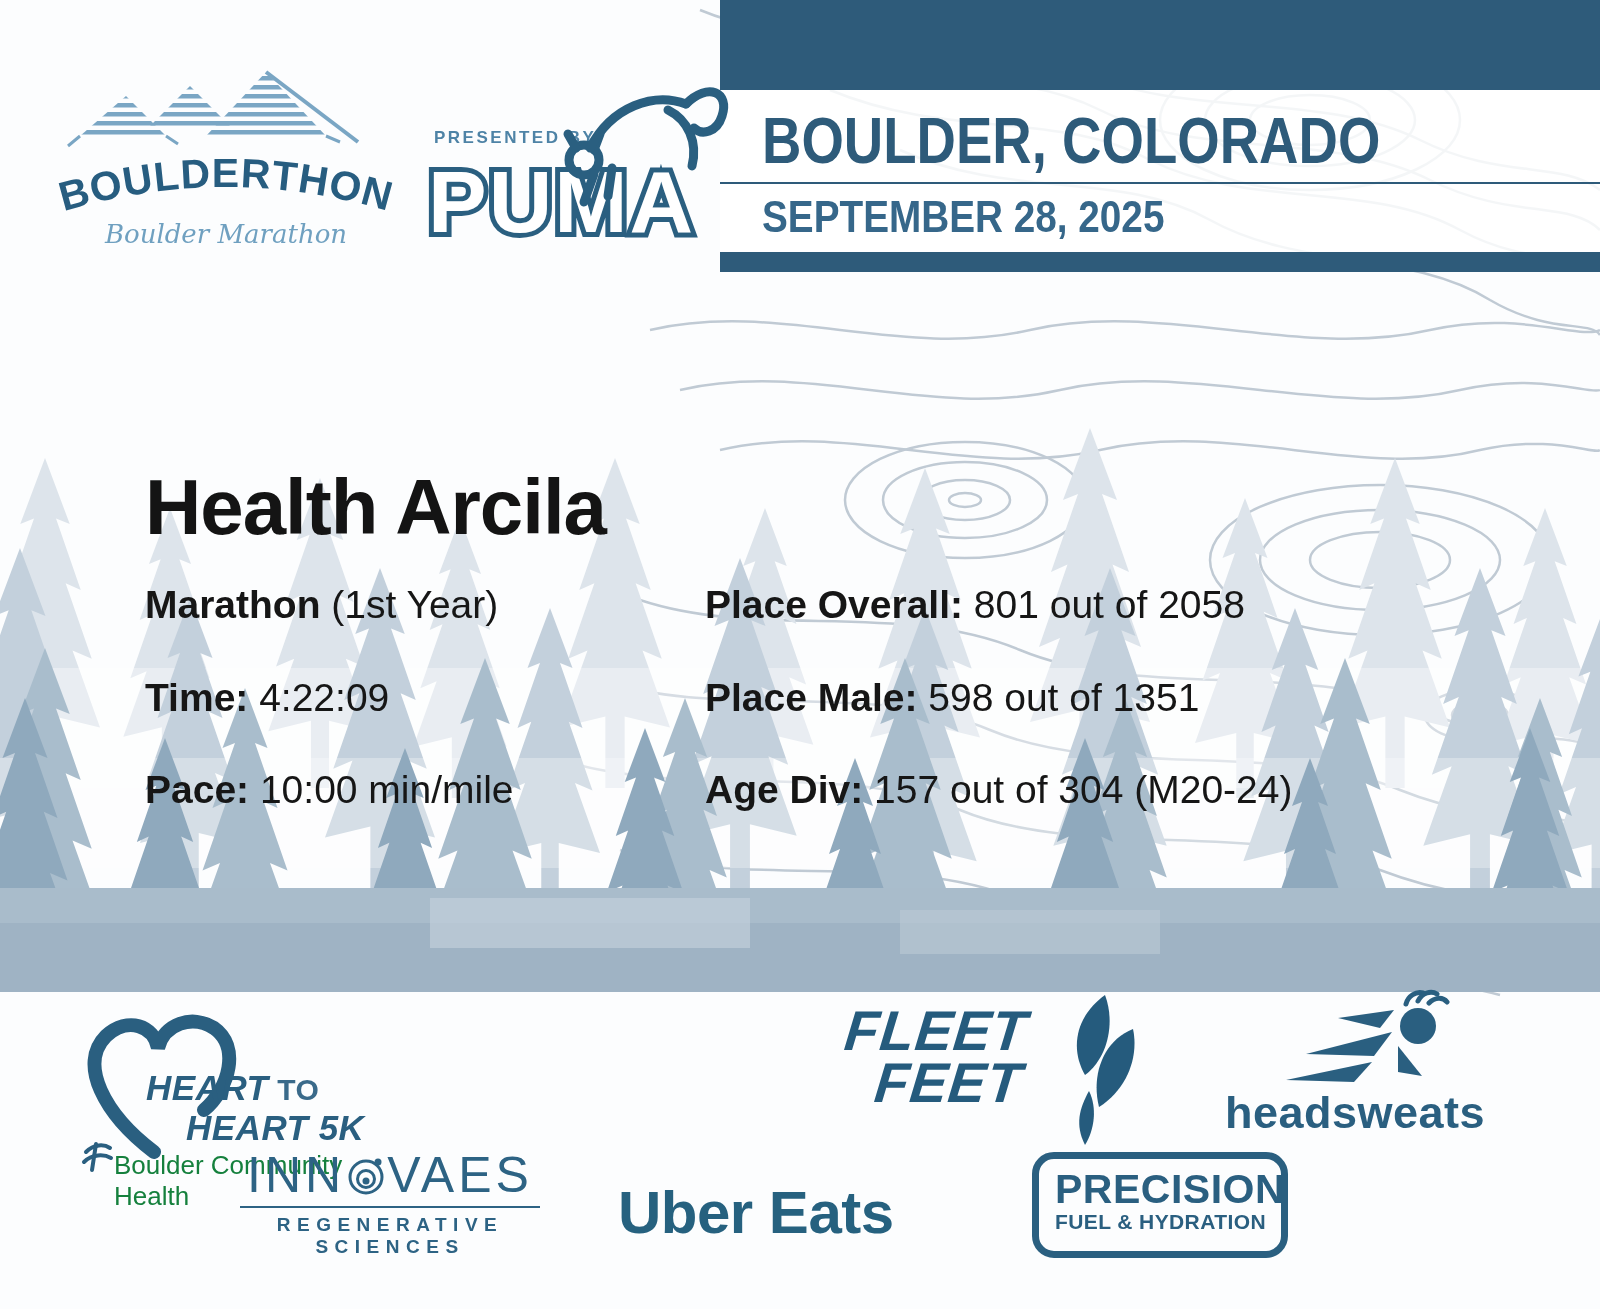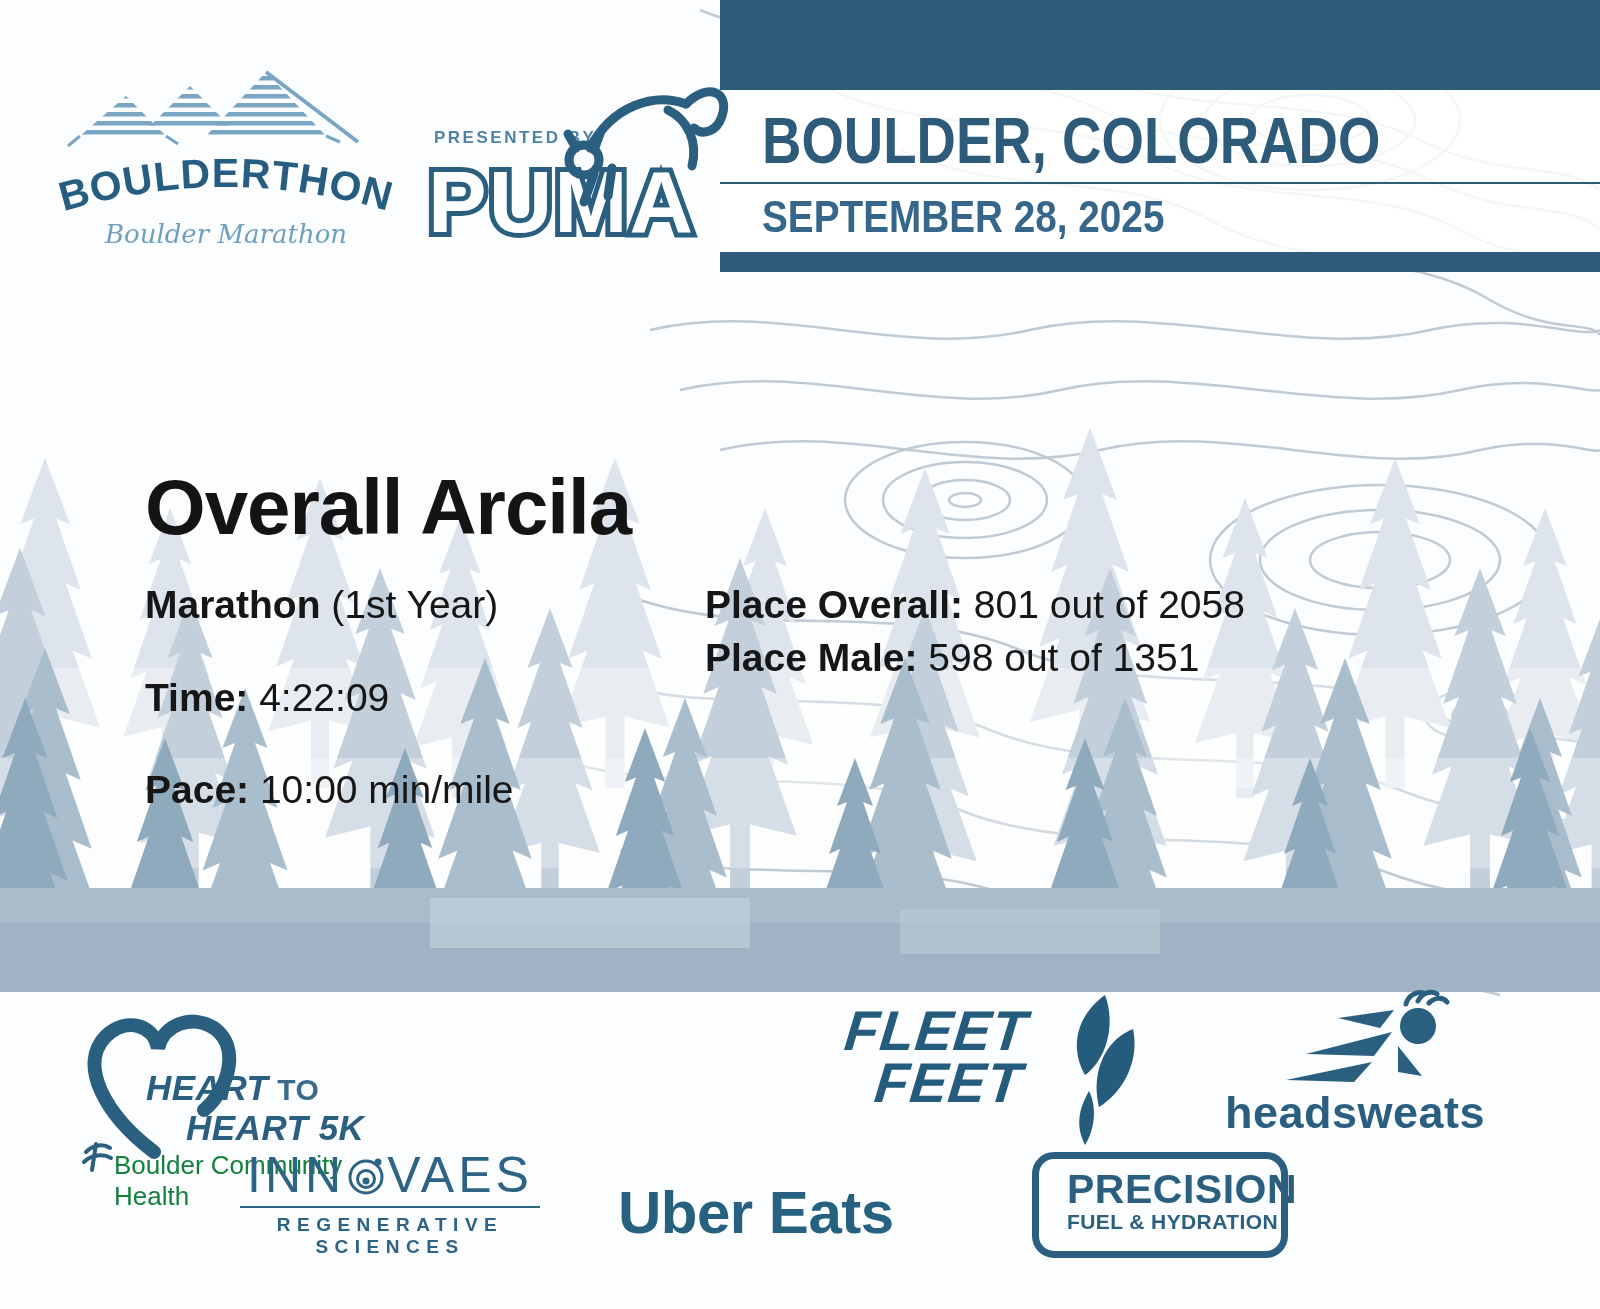--- a/index.html
+++ b/index.html
@@ -29,21 +29,21 @@
   .puma .presented{position:absolute;left:14px;top:62px;font-size:17px;font-weight:bold;color:#4e83a6;
                    letter-spacing:2.5px;white-space:nowrap;}
   .puma .wordmark{position:absolute;left:0px;top:80px;}
   .puma .cat{position:absolute;left:130px;top:-2px;}
 
   
   .athlete-name{left:145px;top:462px;font-size:78px;font-weight:bold;color:#141414;letter-spacing:-1px;}
   .stat{font-size:39px;color:#161616;white-space:nowrap;}
   .stat b{font-weight:bold;}
   .s-l0{left:145px;top:583px;} .s-l1{left:145px;top:676px;} .s-l2{left:145px;top:768px;}
-  .s-r0{left:705px;top:583px;} .s-r1{left:705px;top:636px;} .s-r2{left:705px;top:768px;}
+  .s-r0{left:705px;top:583px;} .s-r1{left:705px;top:676px;} .s-r2{left:705px;top:768px;}
   .h2h{left:58px;top:992px;width:310px;height:180px;}
   .h2h .t1{position:absolute;left:88px;top:76px;font-size:35px;font-weight:900;font-style:italic;color:#2a5f80;letter-spacing:.5px;}
   .h2h .t1 .to{font-style:normal;font-weight:600;font-size:30px;color:#3a6a8a;}
   .h2h .t2{position:absolute;left:128px;top:116px;font-size:35px;font-weight:900;font-style:italic;color:#2a5f80;letter-spacing:.5px;}
   .h2h .org{position:absolute;left:56px;top:158px;font-size:26px;color:#15803d;}
   .mich{left:430px;top:1000px;width:290px;height:200px;text-align:center;}
   .mich .script{font-family:"DejaVu Serif","Liberation Serif",serif;font-style:italic;font-size:44px;color:#2c5a76;line-height:1.0;}
   .mich .ultra{font-family:"Liberation Serif",serif;font-size:60px;letter-spacing:10px;color:#2e5f7f;line-height:1.05;}
   .mich .reg{font-size:12px;vertical-align:18px;letter-spacing:0;}
   .mich .ribbon{position:absolute;left:124px;top:118px;width:34px;height:70px;background:#2e5f7f;
@@ -55,21 +55,21 @@
   .fleet .wing{position:absolute;left:198px;top:-10px;}
   .hsw{left:1225px;top:992px;width:270px;height:160px;}
   .hsw .word{position:absolute;left:0;top:95px;width:270px;font-size:45px;font-weight:600;color:#2a5f80;letter-spacing:.5px;}
   .innv{left:230px;top:1150px;width:320px;height:110px;text-align:center;color:#2d6384;}
   .innv .word{font-size:50px;font-weight:400;letter-spacing:4px;line-height:1.0;}
   .innv .line{width:300px;height:2px;background:#2d6384;margin:6px auto 6px auto;}
   .innv .tag{font-size:19px;font-weight:bold;letter-spacing:6.5px;}
   .orbit{display:inline-block;vertical-align:-4px;}
   .ueats{left:618px;top:1178px;width:330px;height:90px;font-size:60px;font-weight:bold;color:#26617f;letter-spacing:-.5px;}
   .prec{left:1032px;top:1152px;width:256px;height:106px;border:7px solid #2a5f80;border-radius:22px;
-        color:#2a5f80;box-sizing:border-box;padding:10px 0 0 28px;}
+        color:#2a5f80;box-sizing:border-box;padding:10px 0 0 16px;}
   .prec .p1{font-size:41px;font-weight:800;letter-spacing:.5px;line-height:1.0;}
   .prec .p2{font-size:21px;font-weight:700;letter-spacing:.4px;}
 </style>
 </head>
 <body>
 
 <div class="page">
 
   <svg class="abs topo" viewBox="0 0 1600 1000" preserveAspectRatio="none" fill="none" stroke="#b6c2cd" stroke-width="2.5" opacity="0.85">
     <path d="M700,10 C820,60 980,20 1080,70 C1180,120 1320,90 1420,140 C1500,180 1560,160 1600,190"></path>
@@ -195,27 +195,28 @@
     <svg class="cat" width="180" height="150" viewBox="0 0 180 150" fill="none" stroke="#2a5f80" stroke-width="9" stroke-linecap="round" stroke-linejoin="round">
       <circle cx="34" cy="96" r="15"></circle>
       <path d="M26,84 L18,70 M44,86 L50,70"></path>
       <path d="M40,84 C62,42 104,28 136,40"></path>
       <path d="M44,110 L34,138 M62,104 L58,132"></path>
       <path d="M118,46 C138,56 148,78 142,102"></path>
       <path d="M136,40 C158,18 180,28 172,52 C167,68 152,72 144,64"></path>
     </svg>
   </div>
 
-  <div class="abs athlete-name">Overall Arcila</div>
+  <div class="abs athlete-name">Health Arcila</div>
 
   <div class="abs stat s-l0"><b>Marathon</b><span> (1st Year)</span></div>
   <div class="abs stat s-l1"><b>Time:</b><span> 4:22:09</span></div>
   <div class="abs stat s-l2"><b>Pace:</b><span> 10:00 min/mile</span></div>
   <div class="abs stat s-r0"><b>Place Overall:</b><span> 801 out of 2058</span></div>
   <div class="abs stat s-r1"><b>Place Male:</b><span> 598 out of 1351</span></div>
+  <div class="abs stat s-r2"><b>Age Div:</b><span> 157 out of 304 (M20-24)</span></div>
 
   <div class="abs h2h">
     <svg width="200" height="180" viewBox="0 0 200 180" fill="none" stroke="#2a5f80" stroke-width="14" stroke-linecap="round">
       <path d="M96,160 C46,122 20,72 48,44 C70,24 96,34 100,56 C106,32 134,22 156,36 C182,54 172,96 146,118"></path>
     </svg>
     <div class="t1"><span>HEART</span><span class="to"> TO</span></div>
     <div class="t2">HEART 5K</div>
     <svg class="abs" style="left:22px;top:148px;" width="34" height="34" viewBox="0 0 34 34" fill="none" stroke="#2a5f80" stroke-width="4" stroke-linecap="round">
       <path d="M6,12 C14,4 24,4 30,8"></path>
         <path d="M4,22 C12,14 24,14 31,18"></path>

